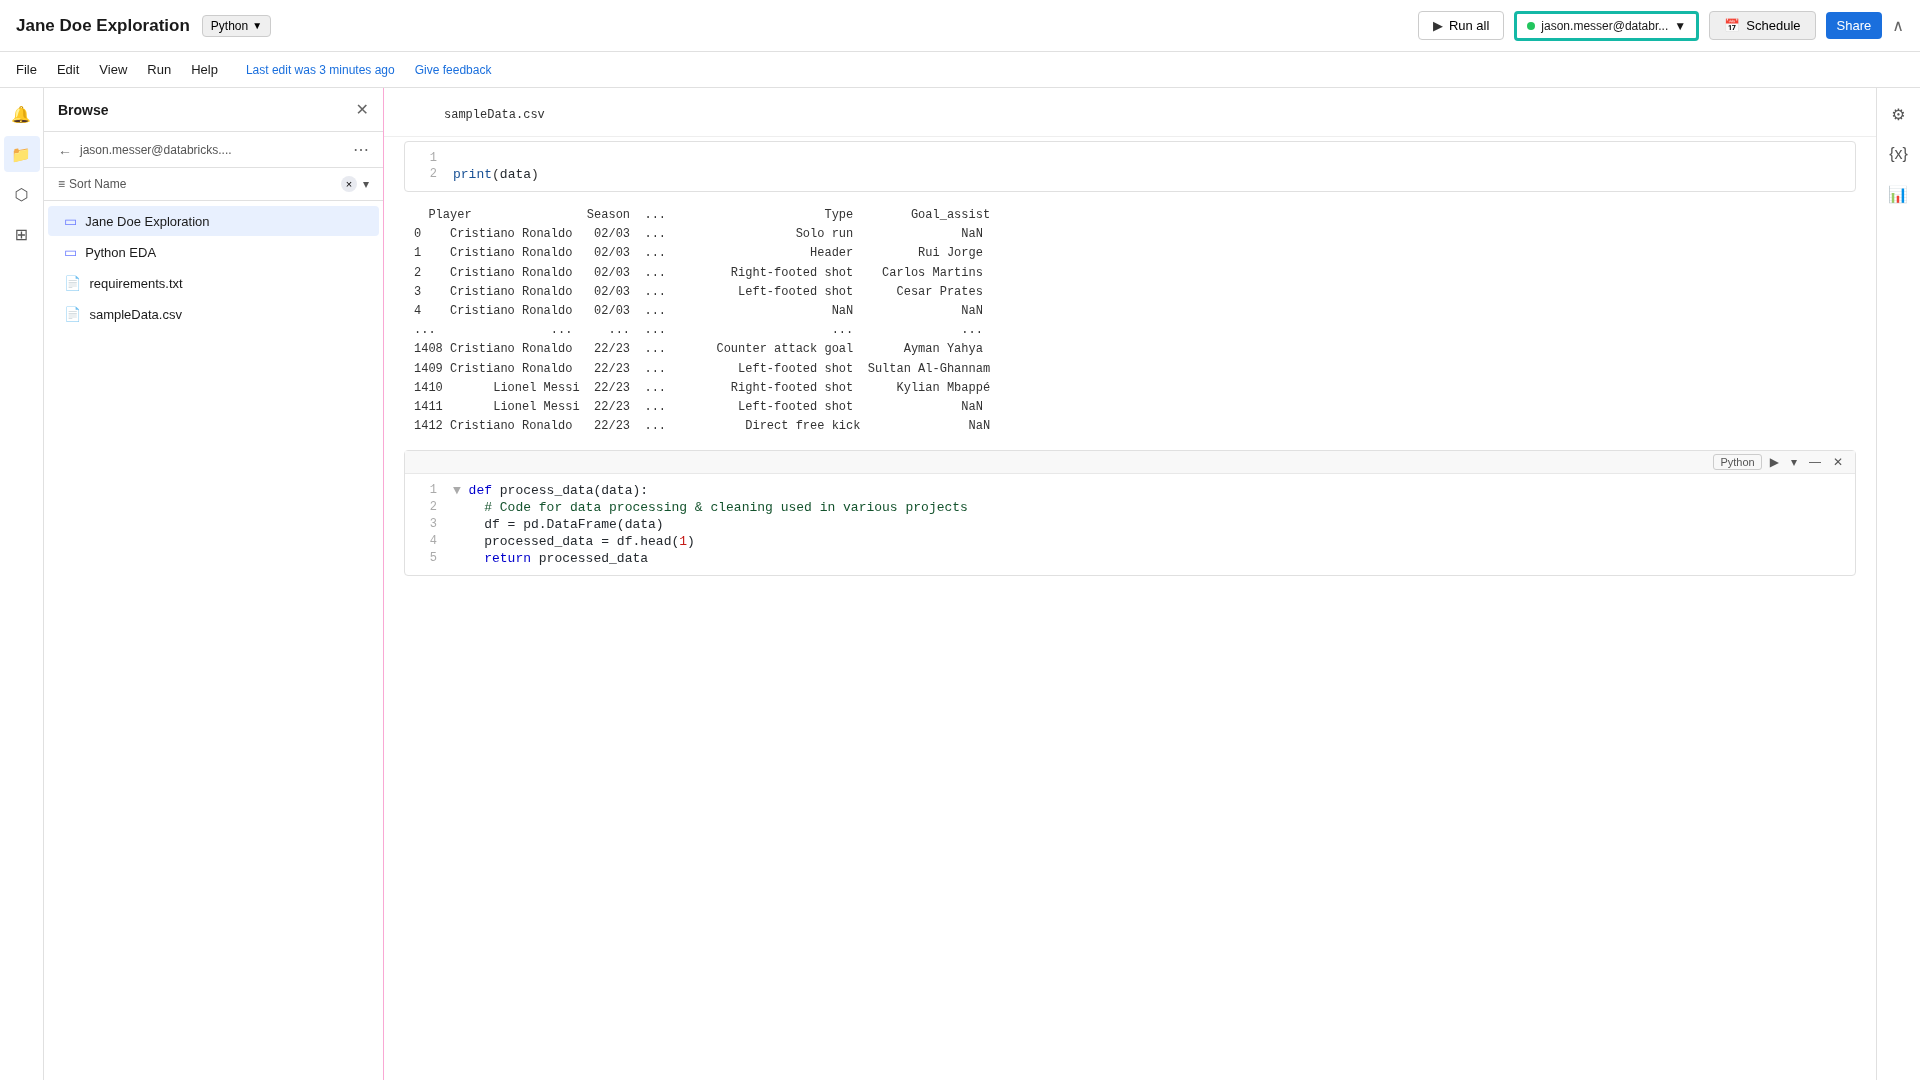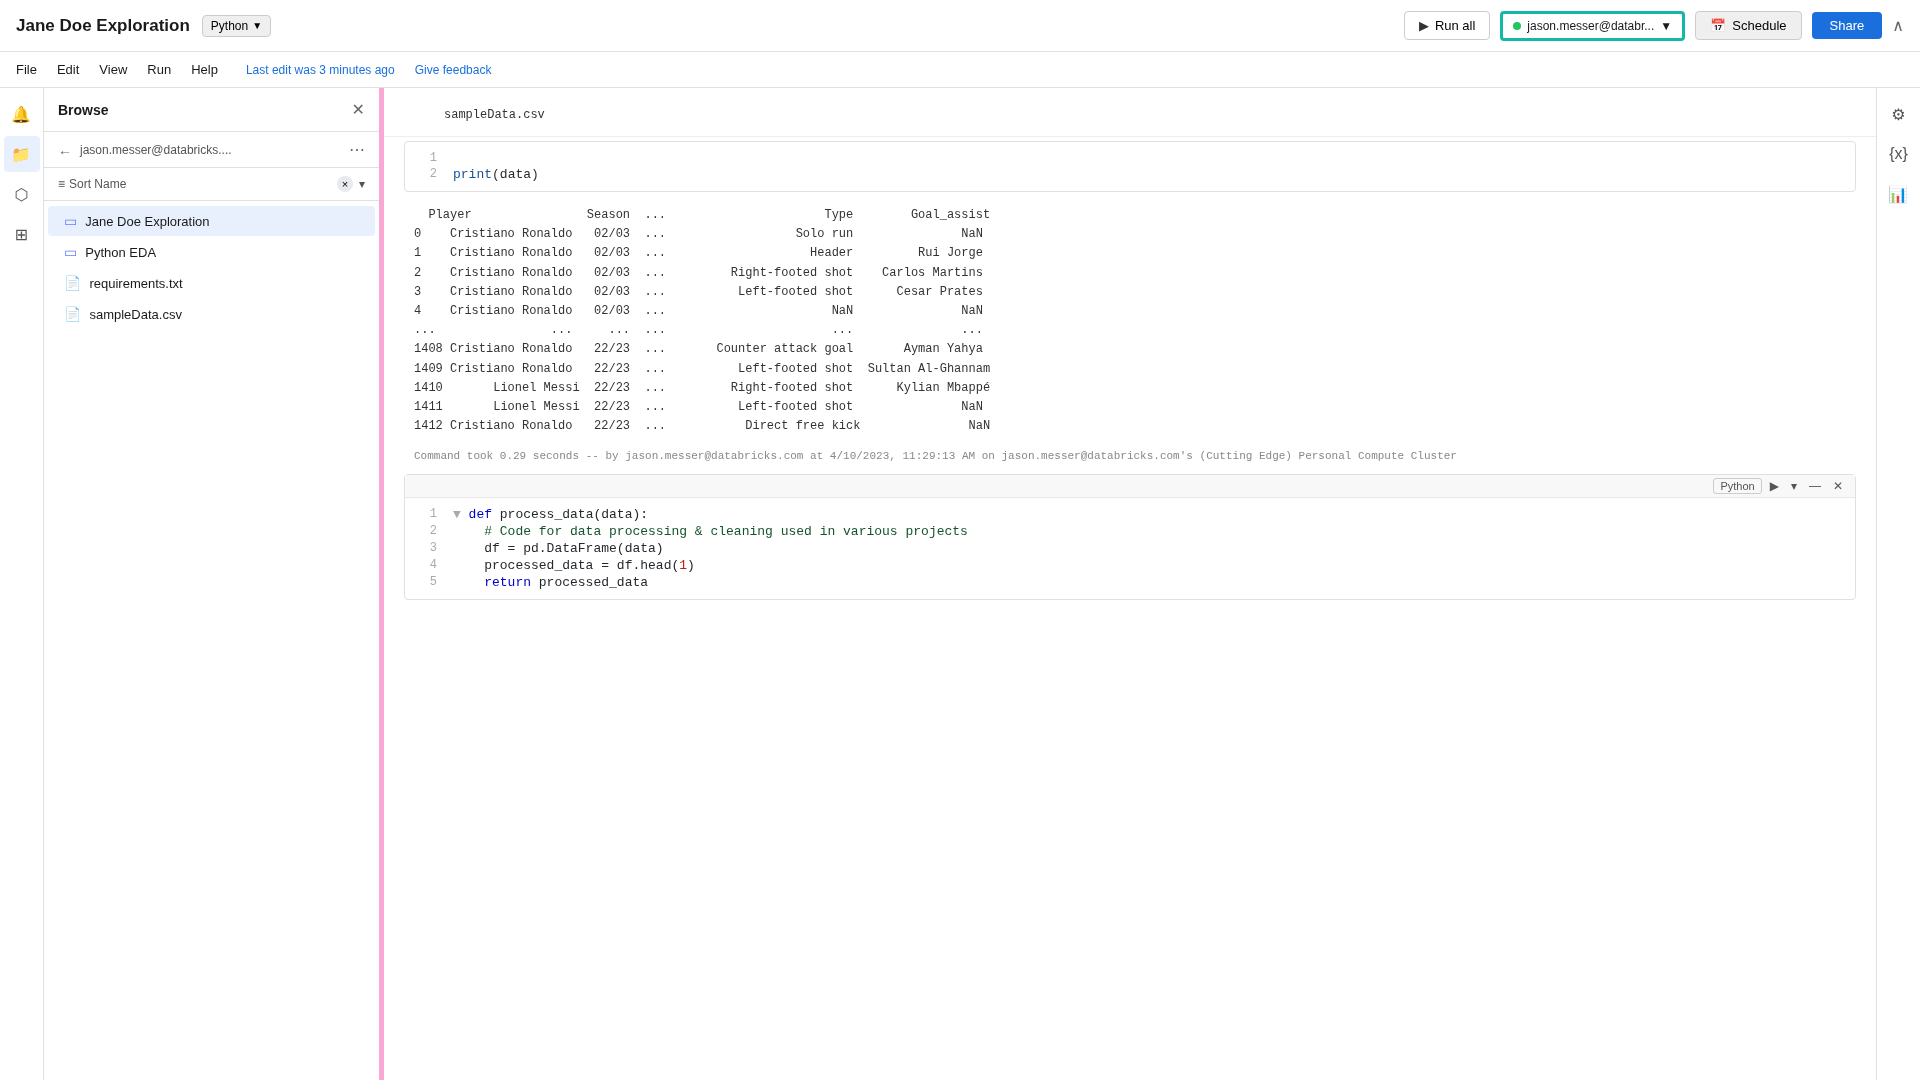--- a/index.html
+++ b/index.html
@@ -10,34 +10,34 @@
     .top-bar-left { display: flex; align-items: center; gap: 12px; }
     .app-title { font-size: 17px; font-weight: 600; color: #1a1a1a; }
     .python-badge { display: flex; align-items: center; gap: 4px; border: 1px solid #ccc; border-radius: 4px; padding: 3px 8px; font-size: 12px; cursor: pointer; }
     .python-badge .chevron { font-size: 10px; }
     .top-bar-right { display: flex; align-items: center; gap: 10px; }
     .run-all-btn { display: flex; align-items: center; gap: 6px; background: #fff; border: 1px solid #ccc; border-radius: 4px; padding: 6px 14px; font-size: 13px; cursor: pointer; }
     .run-all-btn .play-icon { color: #333; }
     .user-pill { display: flex; align-items: center; gap: 6px; border: 3px solid #14b8a6; border-radius: 4px; padding: 5px 10px; font-size: 12px; cursor: pointer; }
     .user-dot { width: 8px; height: 8px; background: #22c55e; border-radius: 50%; }
     .schedule-btn { display: flex; align-items: center; gap: 6px; border: 1px solid #ccc; border-radius: 4px; padding: 6px 14px; font-size: 13px; cursor: pointer; }
-    .share-btn { background: #1a6fdd; color: #fff; border: none; border-radius: 4px; padding: 6px 18px; font-size: 13px; font-weight: 500; cursor: pointer; }
+    .share-btn { background: #1a6fdd; color: #fff; border: none; border-radius: 4px; padding: 6px 11px; font-size: 13px; font-weight: 500; cursor: pointer; }
     .collapse-btn { background: none; border: none; cursor: pointer; font-size: 16px; color: #666; }
 
     
     .menu-bar { display: flex; align-items: center; padding: 0 16px; height: 36px; border-bottom: 1px solid #e0e0e0; flex-shrink: 0; gap: 20px; }
     .menu-item { font-size: 13px; cursor: pointer; color: #1a1a1a; }
     .last-edit { font-size: 12px; color: #1a6fdd; cursor: pointer; margin-left: 8px; }
     .feedback-link { font-size: 12px; color: #1a6fdd; cursor: pointer; }
 
     
     .main-content { display: flex; flex: 1; overflow: hidden; }
 
     
-    .sidebar { width: 340px; border-right: 5px solid #f9a8d4; display: flex; flex-direction: column; flex-shrink: 0; }
+    .sidebar { width: 340px; border-right: 1px solid #f9a8d4; display: flex; flex-direction: column; flex-shrink: 0; }
     .sidebar-header { display: flex; align-items: center; justify-content: space-between; padding: 12px 14px; border-bottom: 1px solid #e0e0e0; }
     .sidebar-title { font-size: 14px; font-weight: 600; }
     .sidebar-close { background: none; border: none; cursor: pointer; font-size: 16px; color: #666; }
     .sidebar-nav { display: flex; align-items: center; gap: 8px; padding: 8px 14px; border-bottom: 1px solid #e0e0e0; }
     .back-btn { background: none; border: none; cursor: pointer; font-size: 14px; color: #666; }
     .sidebar-path { font-size: 12px; color: #555; flex: 1; }
     .sidebar-more { background: none; border: none; cursor: pointer; font-size: 16px; color: #666; }
     .sidebar-sort { display: flex; align-items: center; gap: 6px; padding: 8px 14px; border-bottom: 1px solid #e0e0e0; }
     .sort-label { display: flex; align-items: center; gap: 4px; font-size: 12px; color: #555; flex: 1; }
     .sort-clear { background: #e8eaf0; border: none; border-radius: 50%; width: 16px; height: 16px; cursor: pointer; font-size: 11px; display: flex; align-items: center; justify-content: center; }
@@ -201,21 +201,20 @@
 1    Cristiano Ronaldo   02/03  ...                    Header         Rui Jorge
 2    Cristiano Ronaldo   02/03  ...         Right-footed shot    Carlos Martins
 3    Cristiano Ronaldo   02/03  ...          Left-footed shot      Cesar Prates
 4    Cristiano Ronaldo   02/03  ...                       NaN               NaN
 ...                ...     ...  ...                       ...               ...
 1408 Cristiano Ronaldo   22/23  ...       Counter attack goal       Ayman Yahya
 1409 Cristiano Ronaldo   22/23  ...          Left-footed shot  Sultan Al-Ghannam
 1410       Lionel Messi  22/23  ...         Right-footed shot      Kylian Mbappé
 1411       Lionel Messi  22/23  ...          Left-footed shot               NaN
 1412 Cristiano Ronaldo   22/23  ...           Direct free kick               NaN</div>
-      <div class="meta-output">Command took 0.29 seconds -- by jason.messer@databricks.com at 4/10/2023, 11:29:13 AM on jason.messer@databricks.com's (Cutting Edge) Personal Compute Cluster</div>
     </div>
 
     <div>
       <div class="code-cell">
         <div class="code-cell-header">
           <div></div>
           <div class="code-cell-toolbar">
             <span class="lang-badge">Python</span>
             <button class="cell-action-btn">▶</button>
             <button class="cell-action-btn">▾</button>

